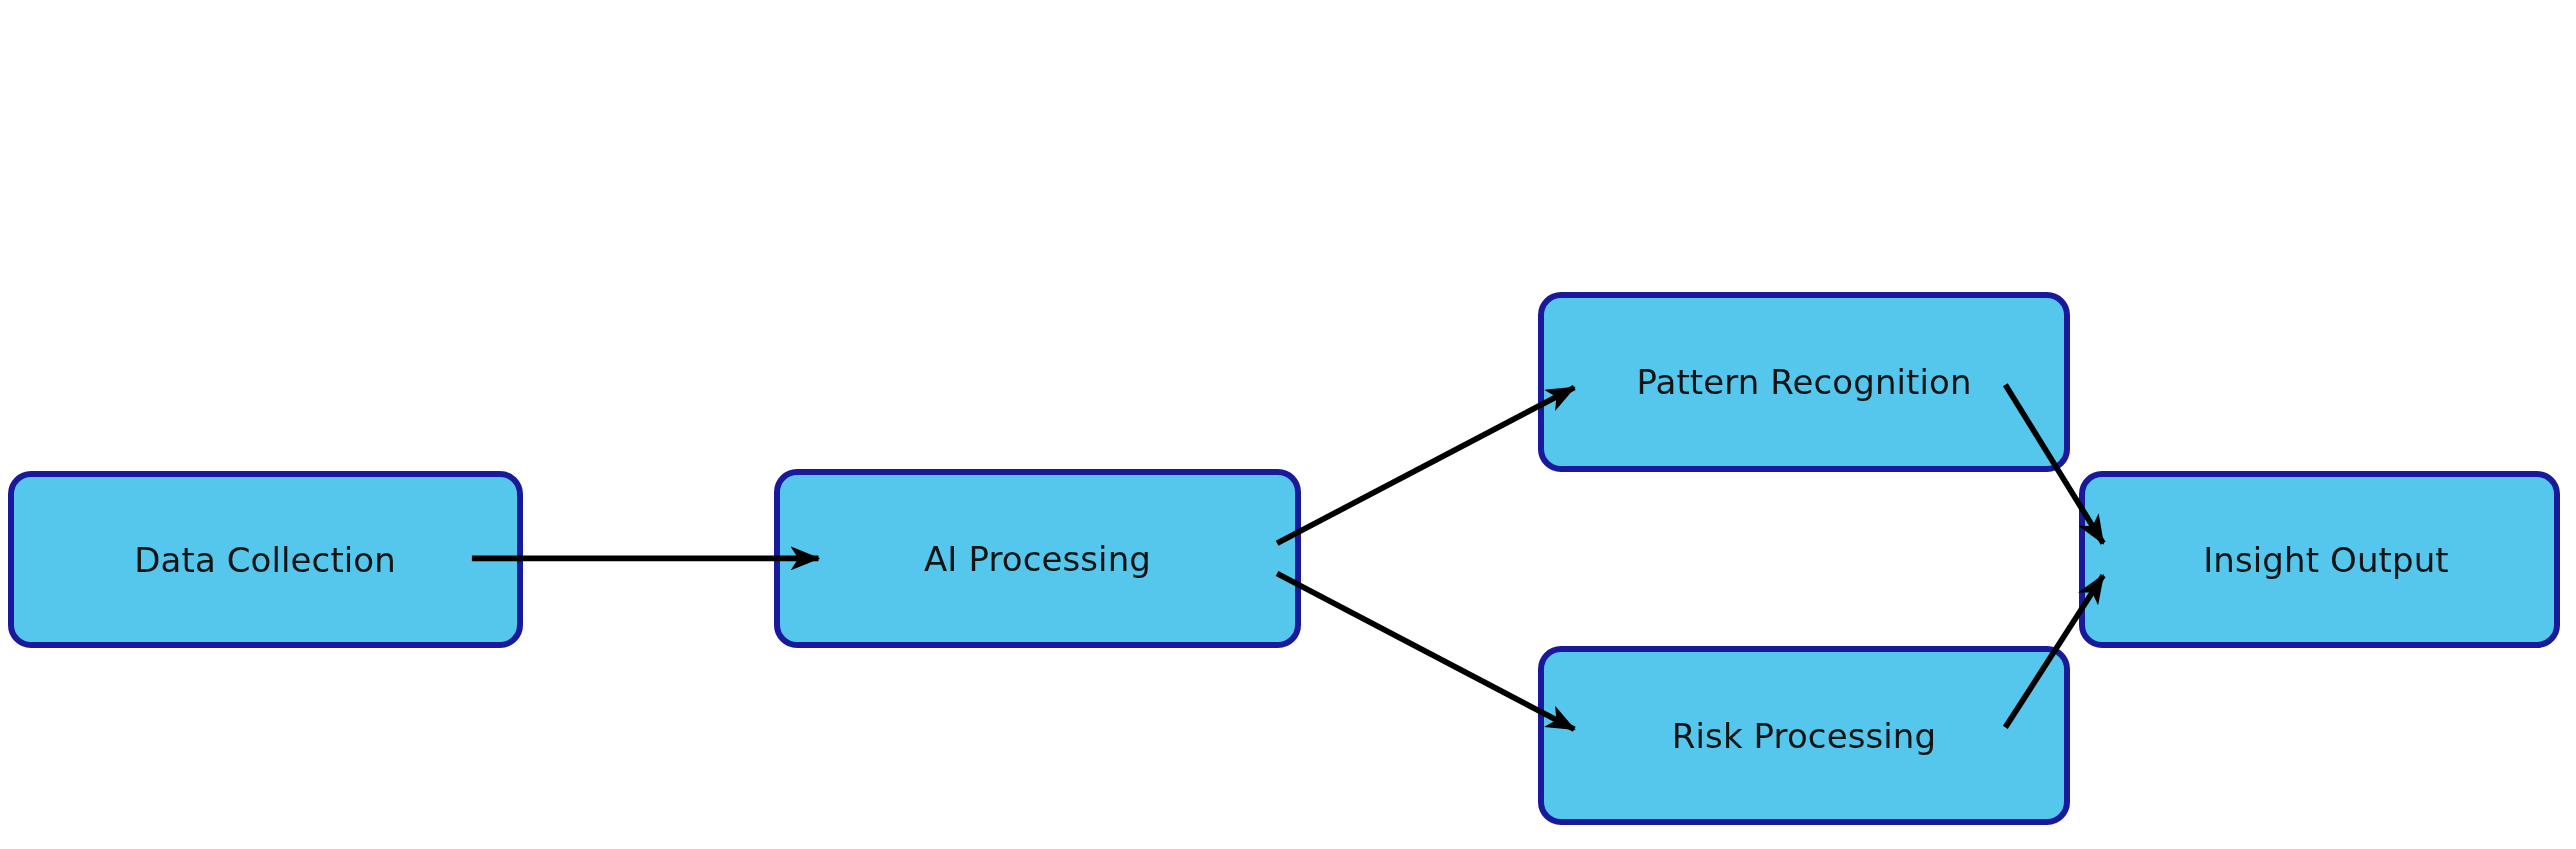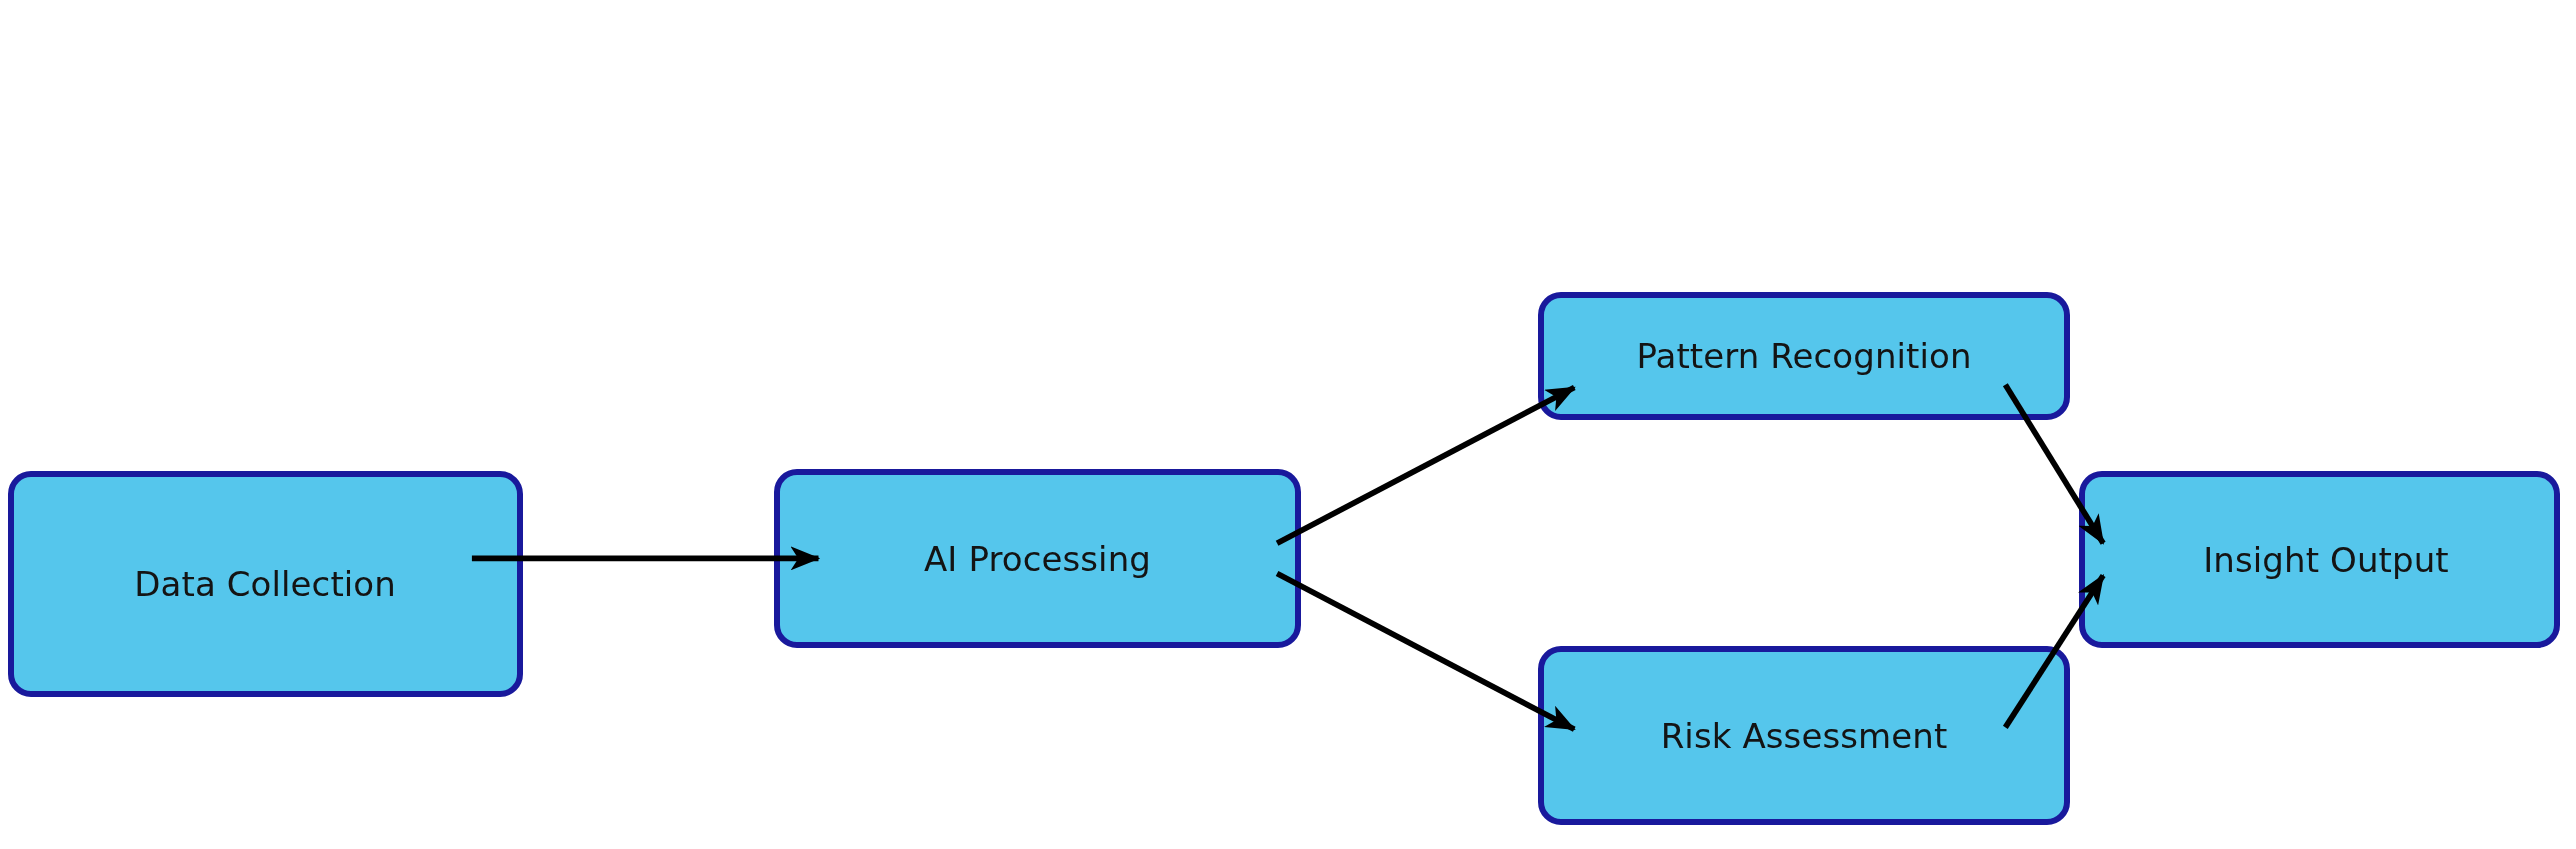--- a/index.html
+++ b/index.html
@@ -59,34 +59,34 @@
     z-index: 2;
     pointer-events: none;
   }
 </style>
 </head>
 <body>
 
 <div id="canvas" style="width: 2576px; height: 850px; background: rgb(255, 255, 255);">
 
 
-  <div class="node" id="node-0" style="left: 7.6px; top: 471px; width: 515px; height: 226px; background: rgb(85, 198, 236); border-color: rgb(25, 25, 156); border-width: 6.6px; border-radius: 23px;">
+  <div class="node" id="node-0" style="left: 7.6px; top: 471px; width: 515px; height: 177px; background: rgb(85, 198, 236); border-color: rgb(25, 25, 156); border-width: 6.6px; border-radius: 23px;">
     <span class="node-label" style="color: rgb(20, 20, 20); font-size: 34px;">Data Collection</span>
   </div>
 
   <div class="node" id="node-1" style="left: 774px; top: 469px; width: 527px; height: 179px; background: rgb(85, 198, 236); border-color: rgb(25, 25, 156); border-width: 6.6px; border-radius: 23px;">
     <span class="node-label" style="color: rgb(20, 20, 20); font-size: 34px;">AI Processing</span>
   </div>
 
-  <div class="node" id="node-2" style="left: 1538px; top: 292px; width: 532px; height: 128px; background: rgb(85, 198, 236); border-color: rgb(25, 25, 156); border-width: 6.6px; border-radius: 23px;">
+  <div class="node" id="node-2" style="left: 1538px; top: 292px; width: 532px; height: 180px; background: rgb(85, 198, 236); border-color: rgb(25, 25, 156); border-width: 6.6px; border-radius: 23px;">
     <span class="node-label" style="color: rgb(20, 20, 20); font-size: 34px;">Pattern Recognition</span>
   </div>
 
   <div class="node" id="node-3" style="left: 1538px; top: 646px; width: 532px; height: 179px; background: rgb(85, 198, 236); border-color: rgb(25, 25, 156); border-width: 6.6px; border-radius: 23px;">
-    <span class="node-label" style="color: rgb(20, 20, 20); font-size: 34px;">Risk Assessment</span>
+    <span class="node-label" style="color: rgb(20, 20, 20); font-size: 34px;">Risk Processing</span>
   </div>
 
   <div class="node" id="node-4" style="left: 2079px; top: 471px; width: 481px; height: 177px; background: rgb(85, 198, 236); border-color: rgb(25, 25, 156); border-width: 6.6px; border-radius: 23px; padding-left: 13px;">
     <span class="node-label" style="color: rgb(20, 20, 20); font-size: 34px;">Insight Output</span>
   </div>
 
   <svg id="edge-layer" viewBox="0 0 2713 895">
     <defs>
       <marker id="arrowhead" markerWidth="5.2" markerHeight="4.2" refX="4.9" refY="2.1" orient="auto" markerUnits="strokeWidth">
         <path d="M 0 0 L 5.2 2.1 L 0 4.2 L 1.35 2.1 z" fill="#000000"></path>

